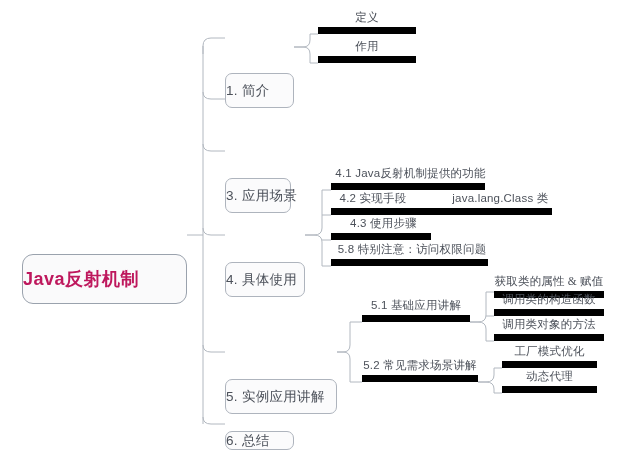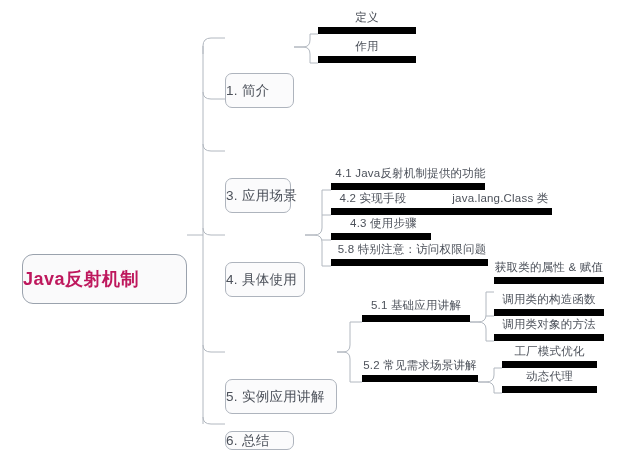--- a/index.html
+++ b/index.html
@@ -162,21 +162,21 @@
     <span>5.8 特别注意：访问权限问题</span>
   </div>
 
   <div class="node-box branch-box" style="left:225px; top:335px; width:112px; height:35px;">
     <span>5. 实例应用讲解</span>
   </div>
 
   <div class="leaf" style="left:362px; top:304px; width:108px; height:18px;">
     <span>5.1 基础应用讲解</span>
   </div>
-  <div class="leaf" style="left:494px; top:266px; width:110px; height:18px;">
+  <div class="leaf" style="left:494px; top:280px; width:110px; height:18px;font-family:Liberation Serif, serif;">
     <span>获取类的属性 &amp; 赋值</span>
   </div>
   <div class="leaf" style="left:494px; top:298px; width:110px; height:18px;">
     <span>调用类的构造函数</span>
   </div>
   <div class="leaf" style="left:494px; top:323px; width:110px; height:18px;">
     <span>调用类对象的方法</span>
   </div>
 
   <div class="leaf" style="left:362px; top:364px; width:116px; height:18px;">

